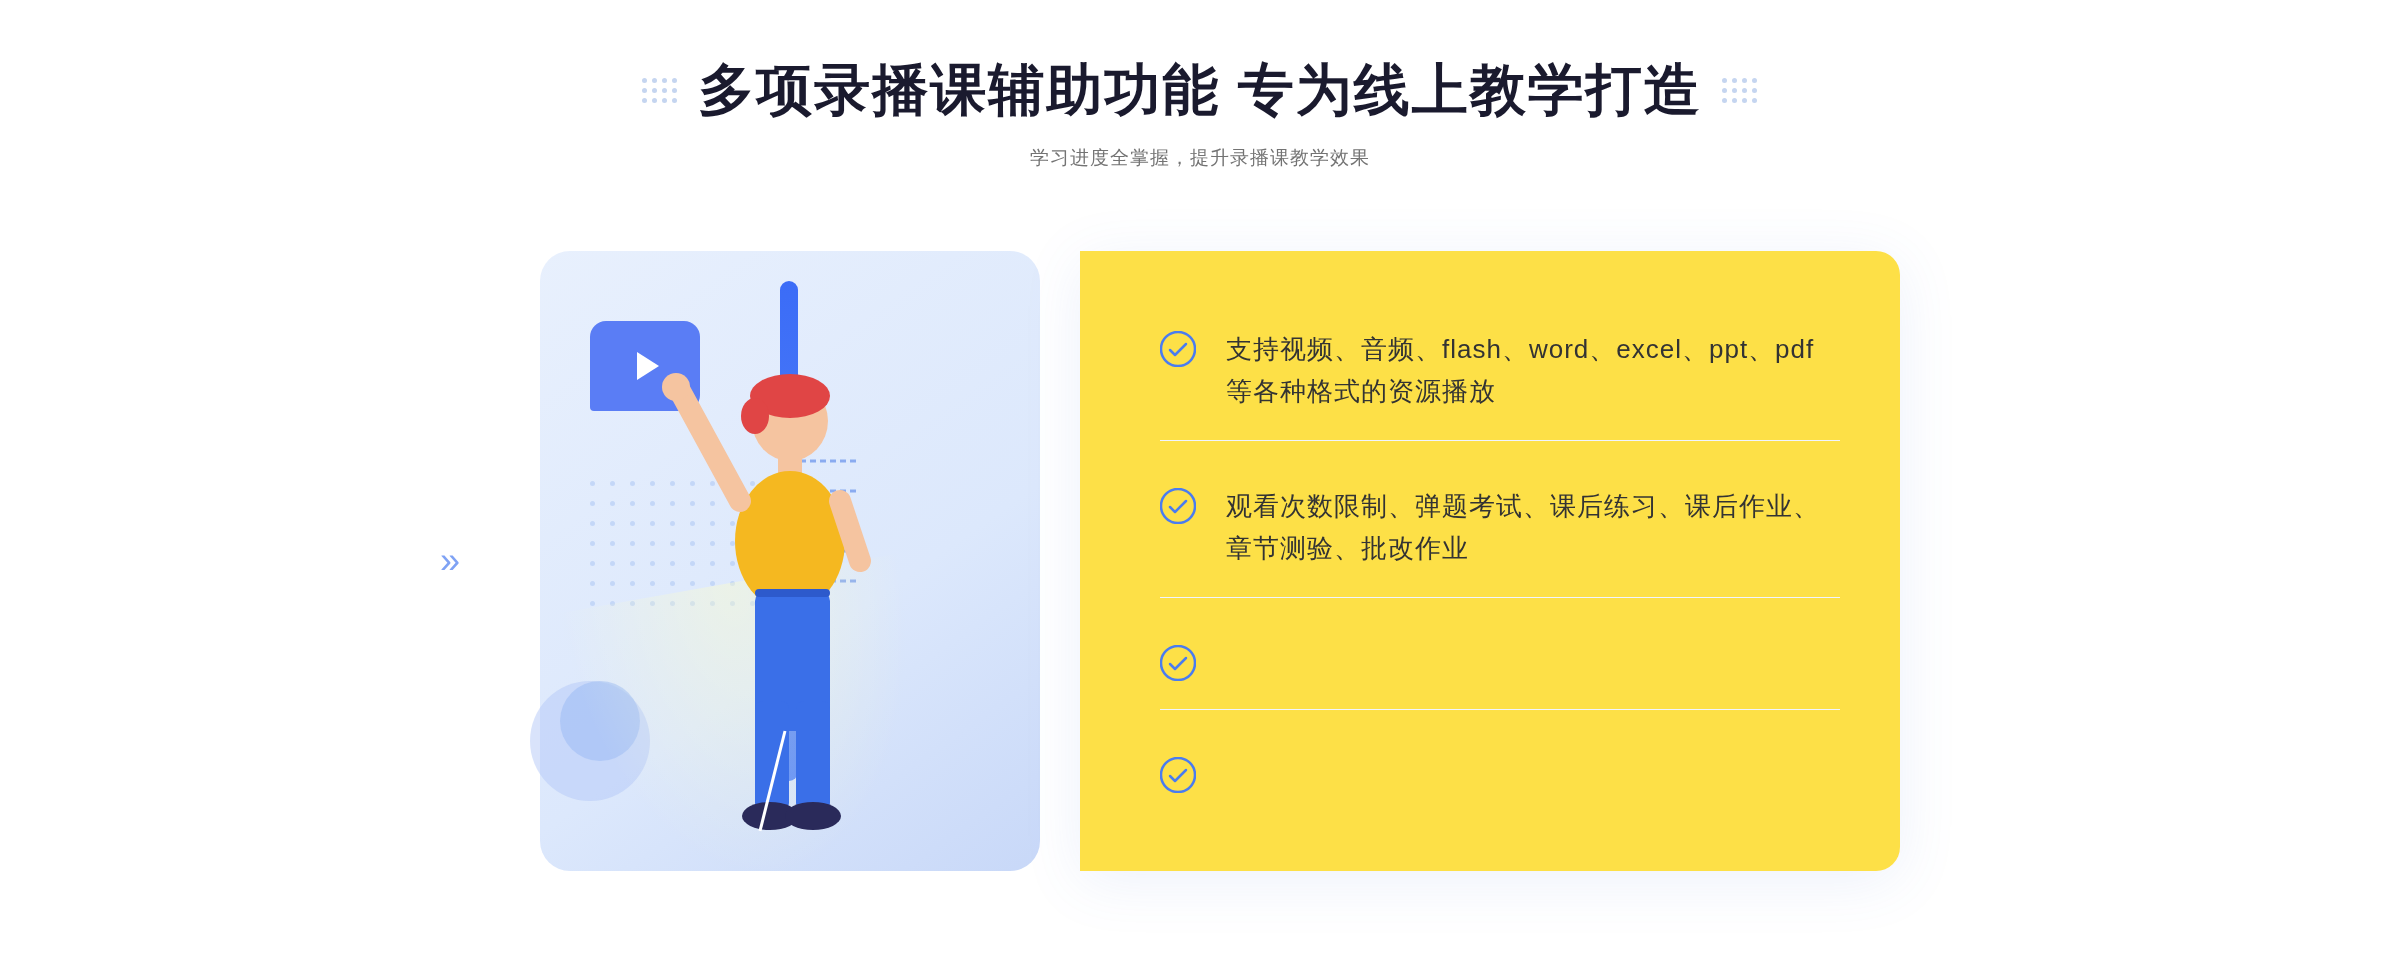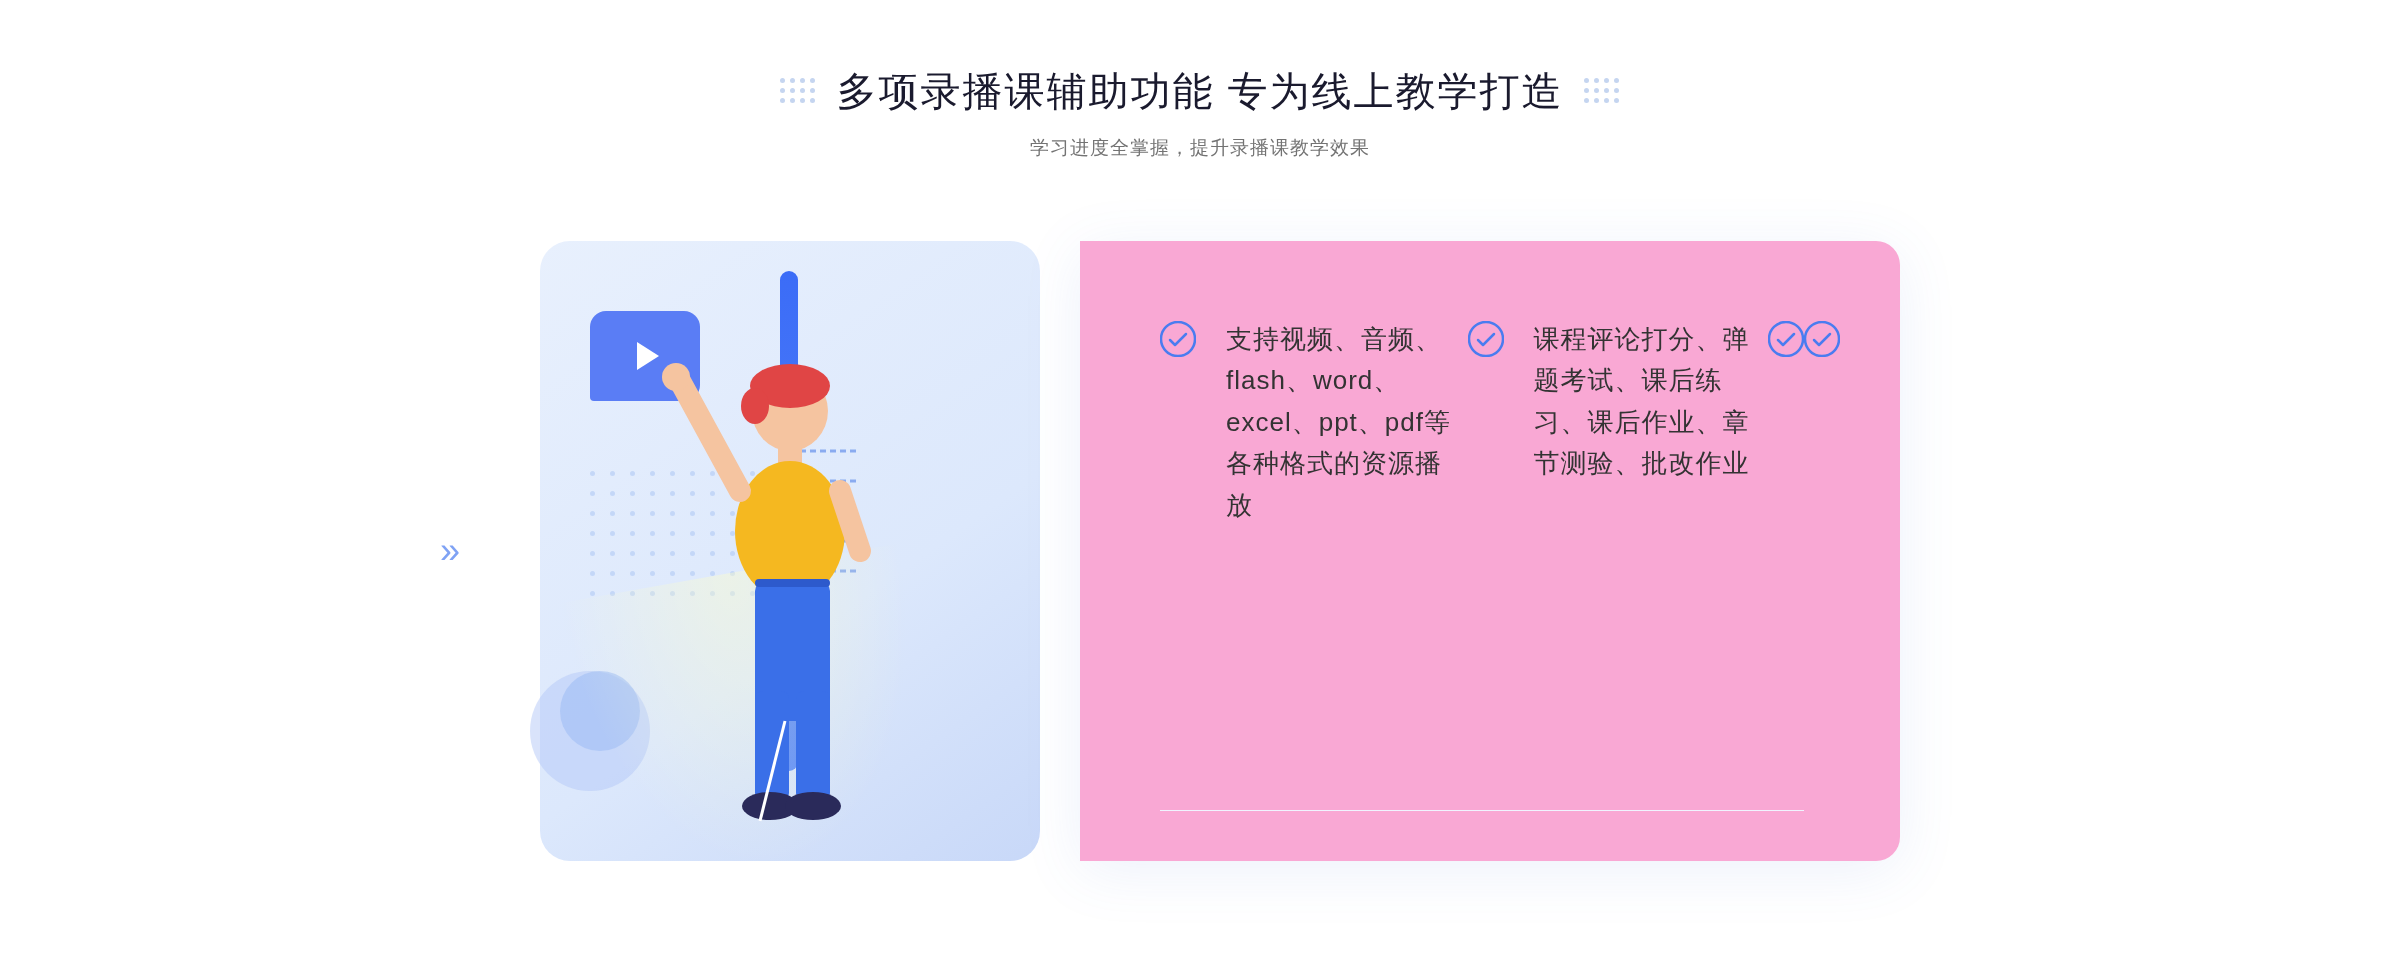--- a/index.html
+++ b/index.html
@@ -55,22 +55,22 @@
     }
 
     .dot {
       width: 5px;
       height: 5px;
       border-radius: 50%;
       background: #c5d5f0;
     }
 
     .main-title {
-      font-size: 40px;
-      font-weight: 400;
+      font-size: 56px;
+      font-weight: 700;
       color: #1a1a2e;
       letter-spacing: 2px;
     }
 
     .subtitle {
       font-size: 19px;
       color: #737373;
       letter-spacing: 1px;
     }
 
@@ -206,26 +206,26 @@
     .chevron {
       font-size: 36px;
       color: #4a7cf0;
       opacity: 0.7;
       line-height: 1;
     }
 
     
     .features-panel {
       flex: 1;
-      background: #f9a8d4;
+      background: #fde047;
       border-radius: 0 24px 24px 0;
       padding: 50px 60px 50px 80px;
       min-height: 620px;
       display: flex;
-      flex-direction: row;
+      flex-direction: column;
       justify-content: space-between;
       box-shadow: 0 10px 60px rgba(80, 120, 220, 0.1);
       position: relative;
       z-index: 6;
     }
 
     .feature-item {
       display: flex;
       align-items: flex-start;
       gap: 30px;
@@ -477,21 +477,21 @@
         <span class="feature-text">支持视频、音频、flash、word、excel、ppt、pdf等各种格式的资源播放</span>
       </div>
 
       <div class="feature-item">
         <div class="check-icon">
           <svg viewBox="0 0 36 36" fill="none" xmlns="http://www.w3.org/2000/svg">
             <circle cx="18" cy="18" r="17" stroke="#4a7cf0" stroke-width="2.5"></circle>
             <polyline points="10,19 15,24 26,13" stroke="#4a7cf0" stroke-width="2.5" stroke-linecap="round" stroke-linejoin="round" fill="none"></polyline>
           </svg>
         </div>
-        <span class="feature-text">课程评论打分、弹题考试、课后练习、课后作业、章节测验、批改作业</span>
+        <span class="feature-text">观看次数限制、弹题考试、课后练习、课后作业、章节测验、批改作业</span>
       </div>
 
       <div class="feature-item">
         <div class="check-icon">
           <svg viewBox="0 0 36 36" fill="none" xmlns="http://www.w3.org/2000/svg">
             <circle cx="18" cy="18" r="17" stroke="#4a7cf0" stroke-width="2.5"></circle>
             <polyline points="10,19 15,24 26,13" stroke="#4a7cf0" stroke-width="2.5" stroke-linecap="round" stroke-linejoin="round" fill="none"></polyline>
           </svg>
         </div>
       </div>

